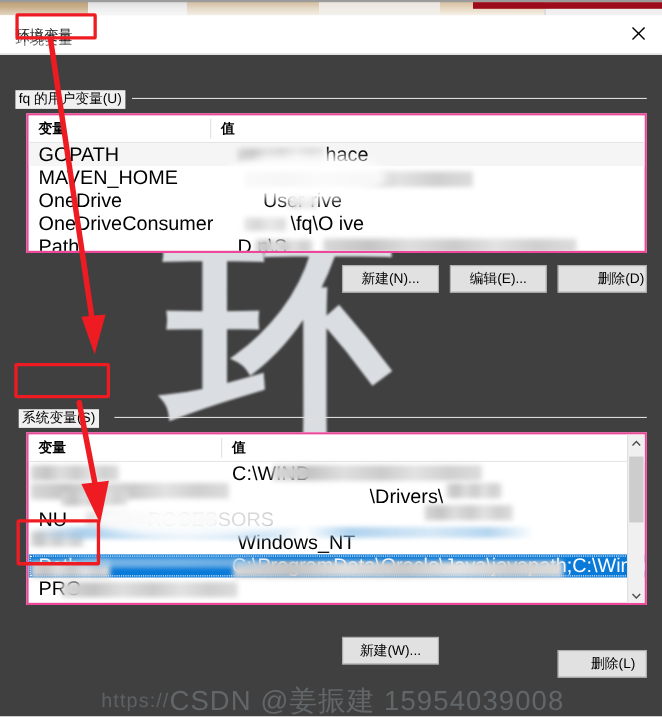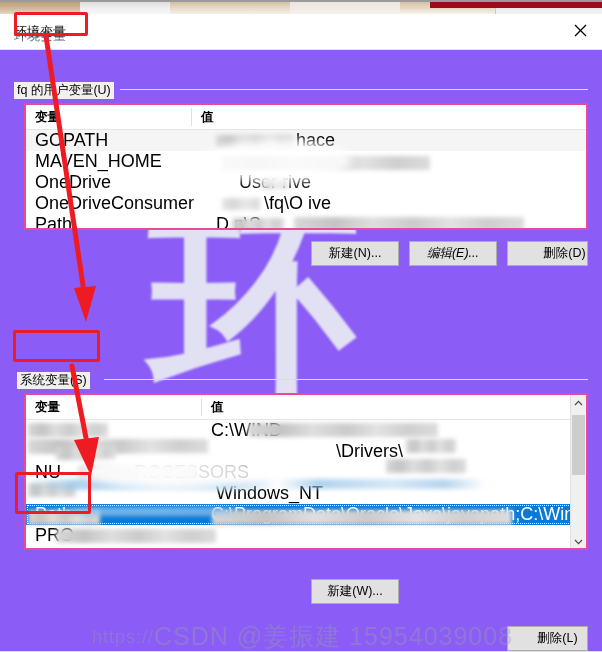--- a/index.html
+++ b/index.html
@@ -102,21 +102,21 @@
     justify-content: center;
     cursor: pointer;
   }
   #close-btn svg { display: block; }
 
   #dialog-body {
     position: absolute;
     left: 0; top: 35px;
     width: 602px;
     height: 603px;
-    background: #8b5cf6;
+    background: #404040;
     border-top: 1px solid #e3e3e3;
     box-sizing: border-box;
     text-align: right;
   }
 
   
   .group-label {
     position: absolute;
     font-size: 12.5px;
     color: #000;
@@ -375,21 +375,21 @@
       <div class="blur light" style="left:236px; top:72px; width:26px; height:12px;"></div>
       <div class="blur light" style="left:196px; top:93px; width:38px; height:12px;"></div>
       <div class="blur" style="left:206px; top:113px; width:52px; height:13px;"></div>
       <div class="blur" style="left:268px; top:112px; width:230px; height:14px;"></div>
 
       <div class="smudge" style="left:176px; top:34px; width:150px; height:44px;"></div>
 
     </div>
 
     <div class="btn" style="left:311px; top:191px; width:88px; height:25px;">新建(N)...</div>
-    <div class="btn" style="left:409px; top:191px; width:88px; height:25px;font-style:italic;">编辑(E)...</div>
+    <div class="btn" style="left:409px; top:191px; width:88px; height:25px;">编辑(E)...</div>
     <div class="btn" style="left:507px; top:191px; width:81px; height:25px;padding-left:34px;">删除(D)</div>
 
     <div class="group-label" style="left:17px; top:322px;">系统变量(S)</div>
     <div class="group-rule" style="left:104px; top:329px; width:484px;"></div>
 
     <div class="listview" style="left:24px; top:343px; width:564px; height:157px;">
       <div class="lv-header">
         <div class="hcell" style="left:9px;">变量</div>
         <div class="hdiv" style="left:175px;"></div>
         <div class="hcell" style="left:185px;">值</div>
@@ -454,21 +454,21 @@
         <div class="vs-thumb" style="top:20px; height:60px;"></div>
         <div class="vs-arrow vs-down">
           <svg width="9" height="6" viewBox="0 0 9 6">
               <path d="M1 1 L4.5 4.7 L8 1" fill="none" stroke="#4a4a4a" stroke-width="1.2"></path>
             </svg>
         </div>
       </div>
     </div>
 
     <div class="btn" style="left:311px; top:529px; width:88px; height:25px;">新建(W)...</div>
-    <div class="btn" style="left:507px; top:576px; width:81px; height:25px;padding-left:20px;">删除(L)</div>
+    <div class="btn" style="left:507px; top:541px; width:81px; height:25px;padding-left:20px;">删除(L)</div>
 
     <div id="footer-sep"></div>
 
   </div>
 </div>
 
 <div id="watermark">
   <span class="wm-small">https://</span><span>CSDN @姜振建 15954039008</span>
 </div>
 

